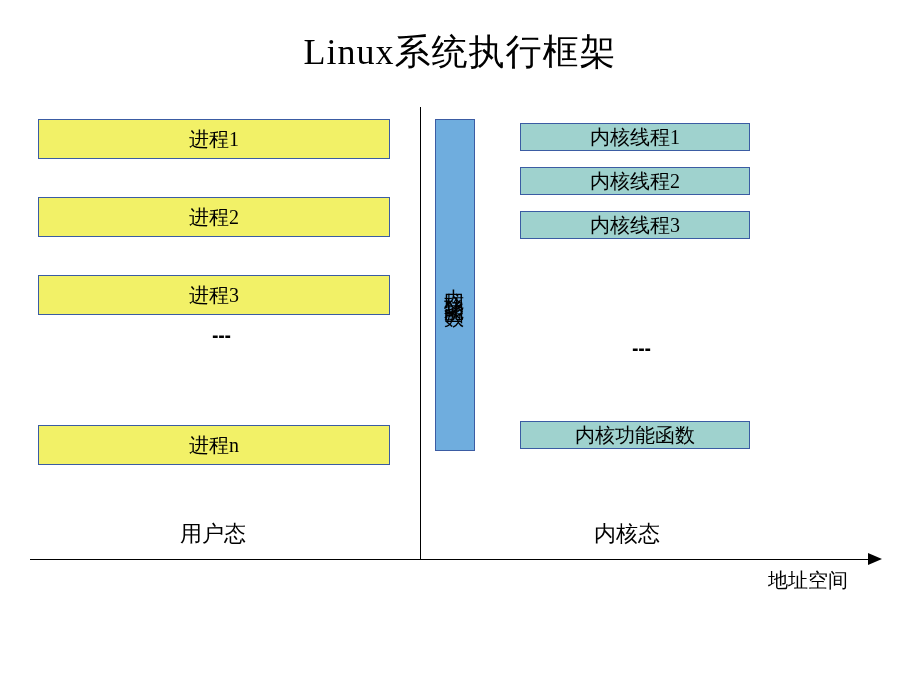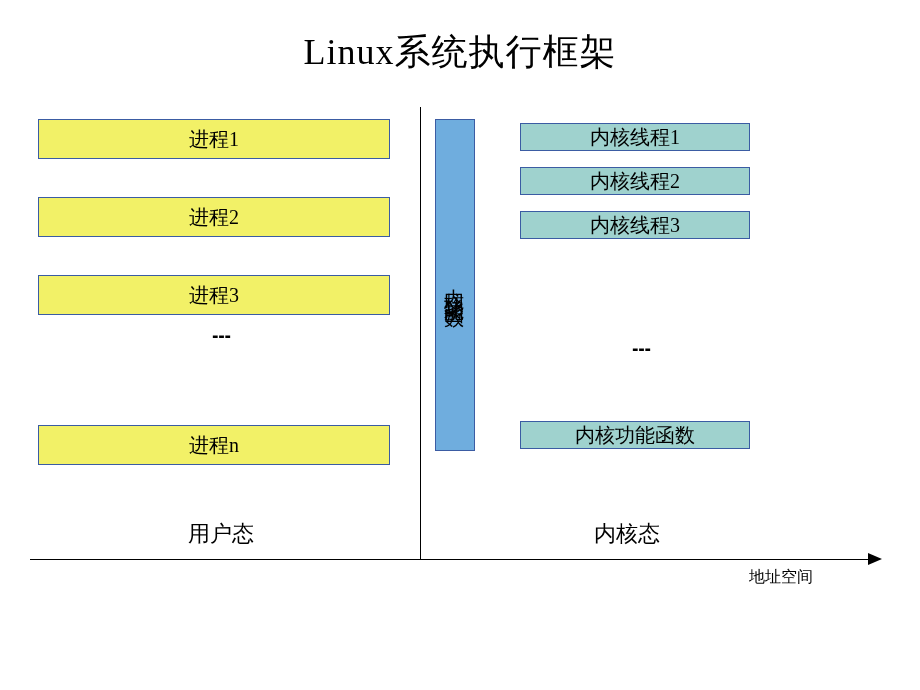--- a/index.html
+++ b/index.html
@@ -48,23 +48,23 @@
     position: absolute;
     left: 838px;
     top: 466px;
     width: 0; height: 0;
     border-left: 14px solid #000;
     border-top: 6px solid transparent;
     border-bottom: 6px solid transparent;
   }
   .axis-label {
     position: absolute;
-    left: 719px;
+    left: 738px;
     top: 480px;
-    font-size: 16px;
+    font-size: 20px;
   }
   
   .proc {
     position: absolute;
     left: 8px;
     width: 352px;
     height: 40px;
     background: #F2F167;
     border: 1.5px solid #3B5CA3;
     display: flex;
@@ -137,16 +137,16 @@
   <div class="kernfn">
     <span>内核功能函数</span>
   </div>
 
   <div class="kthread" style="top:36px">内核线程1</div>
   <div class="kthread" style="top:80px">内核线程2</div>
   <div class="kthread" style="top:124px">内核线程3</div>
   <div class="vdots" style="left:602px; top:258px">┇</div>
   <div class="kthread" style="top:334px">内核功能函数</div>
 
-  <div class="section-label" style="left:158px">用户态</div>
+  <div class="section-label" style="left:150px">用户态</div>
   <div class="section-label" style="left:564px">内核态</div>
 
 </div>
 
 </body></html>

